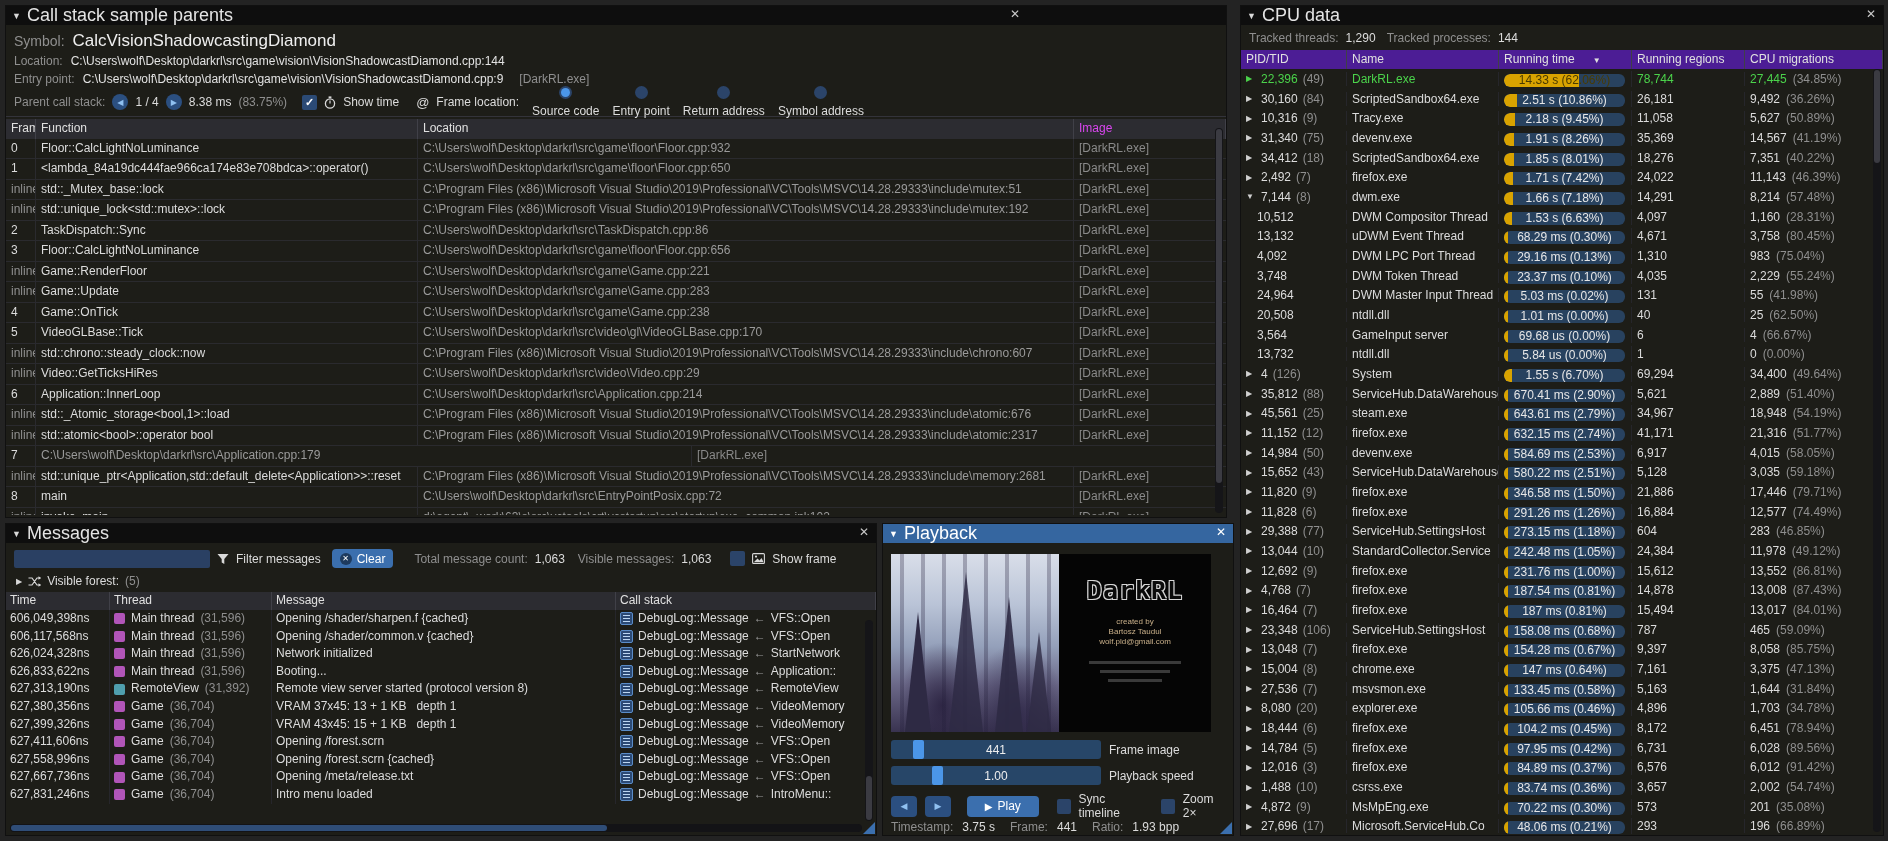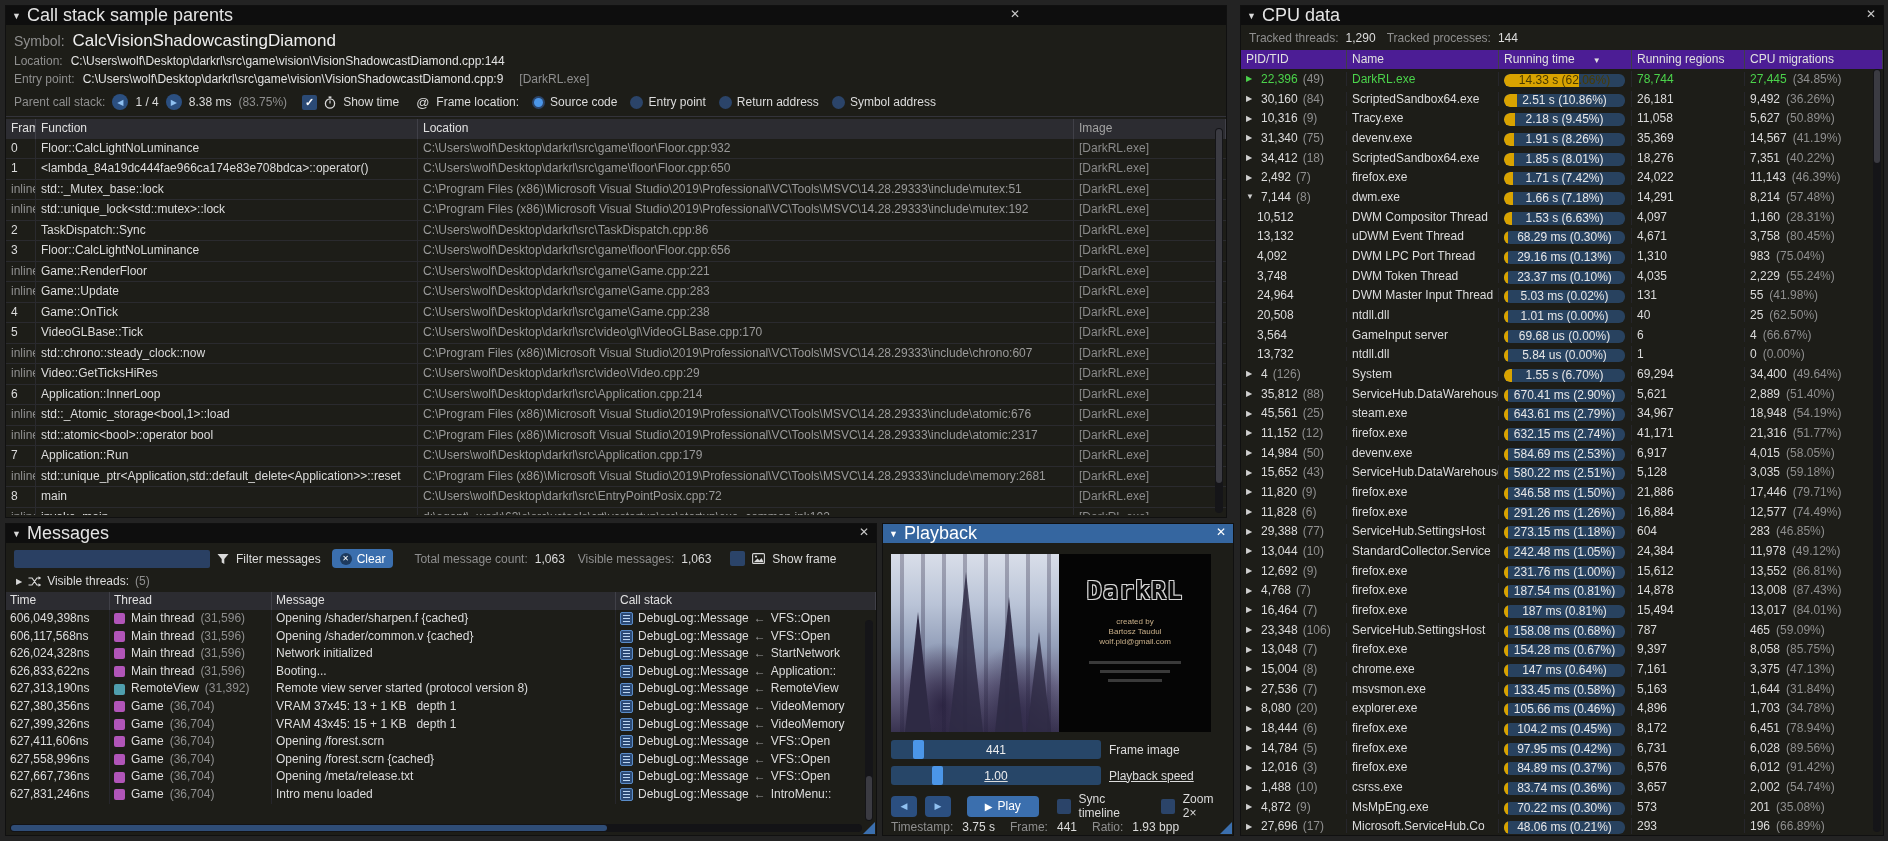--- a/index.html
+++ b/index.html
@@ -27,21 +27,21 @@
   .parentrow { display:flex; align-items:center; gap:7px; margin:6px 0 5px 0; height:18px; }
   .navbtn { width:16px; height:16px; border-radius:50%; background:#2b4f80; display:flex;
     align-items:center; justify-content:center; color:#8fc0f0; font-size:8px; }
   .cb { width:15px; height:15px; background:#2b4a75; border-radius:2px; display:flex;
     align-items:center; justify-content:center; }
   .cb .chk { color:#fff; font-size:11px; font-weight:bold; }
   .cb.empty { background:#2b4469; }
   .radio { width:13px; height:13px; border-radius:50%; background:#2b4469; position:relative; display:inline-block; }
   .radio.sel::after { content:""; position:absolute; left:2px; top:2px; width:9px; height:9px;
     border-radius:50%; background:#4b96e8; }
-  .rgroup { display:flex; align-items:center; gap:5px; margin-left:6px; }
+  .rgroup { display:flex; align-items:center; gap:5px; margin-left:6px;flex-direction:column; }
   .sepline { border-top:1px solid #33333a; margin:0 0 0 0; }
   .cstable { margin-top:2px; overflow:hidden; height:396px; }
   .cs-row, .cs-hrow { display:flex; align-items:stretch; border-bottom:1px solid #2a2a2e; }
   .cs-hrow { background:#2c2c31; border-bottom:none; }
   .cs-hrow .cell { color:#e0e0e0; border-right:1px solid #404048; }
   .cell { padding:1px 5px; line-height:17.5px; overflow:hidden; border-right:1px solid #2a2a2e; }
   .c-frame { width:30px; flex:none; }
   .c-fn { width:382px; flex:none; word-break:break-all; }
   .c-loc { width:656px; flex:none; color:#9a9a9a; word-break:break-all; }
   .c-img { flex:1; color:#8a8a8a; border-right:none; }
@@ -189,21 +189,21 @@
           <span>Symbol address</span>
         </span>
     </div>
   </div>
   <div class="sepline"></div>
   <div class="cstable">
     <div class="cs-hrow">
       <div class="cell c-frame">Frame</div>
       <div class="cell c-fn">Function</div>
       <div class="cell c-loc" style="color:#e0e0e0;">Location</div>
-      <div class="cell c-img" style="color:#a3a3a3;">Image</div>
+      <div class="cell c-img" style="color:#d946ef;">Image</div>
     </div>
     <div>
         <div class="cs-row">
           <div class="cell c-frame">0</div>
           <div class="cell c-fn">Floor::CalcLightNoLuminance</div>
           <div class="cell c-loc">C:\Users\wolf\Desktop\darkrl\src\game\floor\Floor.cpp:932</div>
           <div class="cell c-img">[DarkRL.exe]</div>
         </div>
         <div class="cs-row">
           <div class="cell c-frame">1</div>
@@ -284,21 +284,20 @@
           <div class="cell c-img">[DarkRL.exe]</div>
         </div>
         <div class="cs-row">
           <div class="cell c-frame dim">inline</div>
           <div class="cell c-fn">std::atomic&lt;bool&gt;::operator bool</div>
           <div class="cell c-loc">C:\Program Files (x86)\Microsoft Visual Studio\2019\Professional\VC\Tools\MSVC\14.28.29333\include\atomic:2317</div>
           <div class="cell c-img">[DarkRL.exe]</div>
         </div>
         <div class="cs-row">
           <div class="cell c-frame">7</div>
-          <div class="cell c-fn">Application::Run</div>
           <div class="cell c-loc">C:\Users\wolf\Desktop\darkrl\src\Application.cpp:179</div>
           <div class="cell c-img">[DarkRL.exe]</div>
         </div>
         <div class="cs-row">
           <div class="cell c-frame dim">inline</div>
           <div class="cell c-fn">std::unique_ptr&lt;Application,std::default_delete&lt;Application&gt;&gt;::reset</div>
           <div class="cell c-loc">C:\Program Files (x86)\Microsoft Visual Studio\2019\Professional\VC\Tools\MSVC\14.28.29333\include\memory:2681</div>
           <div class="cell c-img">[DarkRL.exe]</div>
         </div>
         <div class="cs-row">
@@ -347,21 +346,21 @@
         <path d="M2 9 L5.5 5.5 L7.5 7.5 L9.5 5 L11.5 9 Z" fill="#d9d9d9"></path>
       </svg>
     <span>Show frame</span>
   </div>
   <div class="vt-row">
     <span class="tri" style="font-size:8px;">▶</span>
     <svg width="13" height="11" viewBox="0 0 13 11">
         <path d="M0.5 2 H4 L9 9 H12.5 M0.5 9 H4 L9 2 H12.5" fill="none" stroke="#d9d9d9" stroke-width="1.2"></path>
         <path d="M10.5 0.2 L13 2 L10.5 3.8 Z M10.5 7.2 L13 9 L10.5 10.8 Z" fill="#d9d9d9"></path>
       </svg>
-    <span>Visible threads:</span>
+    <span>Visible forest:</span>
     <span class="dim">(5)</span>
   </div>
   <div class="mtable">
     <div class="m-hrow">
       <div class="mcell m-time">Time</div>
       <div class="mcell m-thread">Thread</div>
       <div class="mcell m-msg">Message</div>
       <div class="mcell m-cs">Call stack</div>
     </div>
     <div>
@@ -469,21 +468,21 @@
       </div>
     </div>
   </div>
   <div class="sliderrow" style="top:216px;">
     <div class="slider">
       <span>441</span>
       <div class="grab" id="grab1" style="left: calc(13% - 5px);"></div>
     </div>
     <span>Frame image</span>
   </div>
-  <div class="sliderrow" style="top:242px;text-decoration:underline;">
+  <div class="sliderrow" style="top:242px;">
     <div class="slider">
       <span>1.00</span>
       <div class="grab" id="grab2" style="left: calc(22% - 5px);"></div>
     </div>
     <span>Playback speed</span>
   </div>
   <div class="pb-btnrow" style="top:268px;">
     <span class="sqbtn">◀</span>
     <span class="sqbtn">▶</span>
     <span class="btn playbtn" style="margin-left:8px;justify-content:center;">

